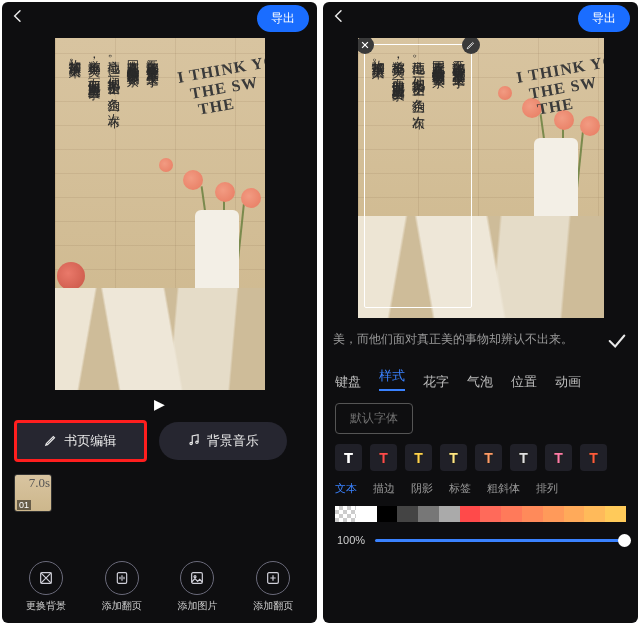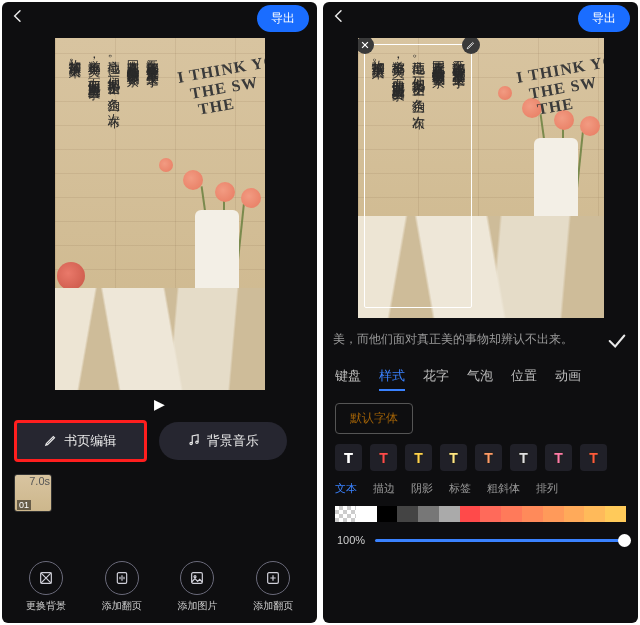--- a/index.html
+++ b/index.html
@@ -163,22 +163,23 @@
   .thumb .num {
     position: absolute;
     left: 2px; bottom: 1px;
     background: rgba(0,0,0,.5);
     padding: 0 2px;
     font-size: 9px;
   }
   .thumb .dur {
     position: absolute;
     right: 1px; top: 0;
-    font-size: 11px;
+    font-size: 13px;
     color: #555;
+    font-family: Liberation Serif, serif;
   }
   
   .toolbar {
     display: flex;
     justify-content: space-around;
     align-items: flex-end;
     padding: 6px 6px 10px 6px;
     margin-top: auto;
   }
   .tool {
@@ -233,32 +234,33 @@
     font-size: 12px;
   }
   .textarea-row .txt { flex: 1; line-height: 1.5; }
   .check svg { stroke: #e8e8e8; }
   .style-tabs {
     display: flex;
     gap: 18px;
     padding: 6px 0 2px 12px;
     font-size: 13px;
     color: #bdbdbd;
+    align-items: flex-end;
   }
   .style-tabs .tab.active { color: #3a82ff; border-bottom: 2px solid #3a82ff; padding-bottom: 4px; }
   .font-row {
     padding: 10px 12px 6px 12px;
   }
   .font-chip {
     display: inline-block;
     border: 1px solid #555;
     border-radius: 4px;
     padding: 6px 14px;
     font-size: 12px;
-    color: #a16207;
+    color: #737373;
   }
   .tstyles {
     display: flex;
     gap: 8px;
     padding: 4px 12px 8px 12px;
   }
   .tstyle {
     width: 27px; height: 27px;
     border-radius: 4px;
     background: #202028;

